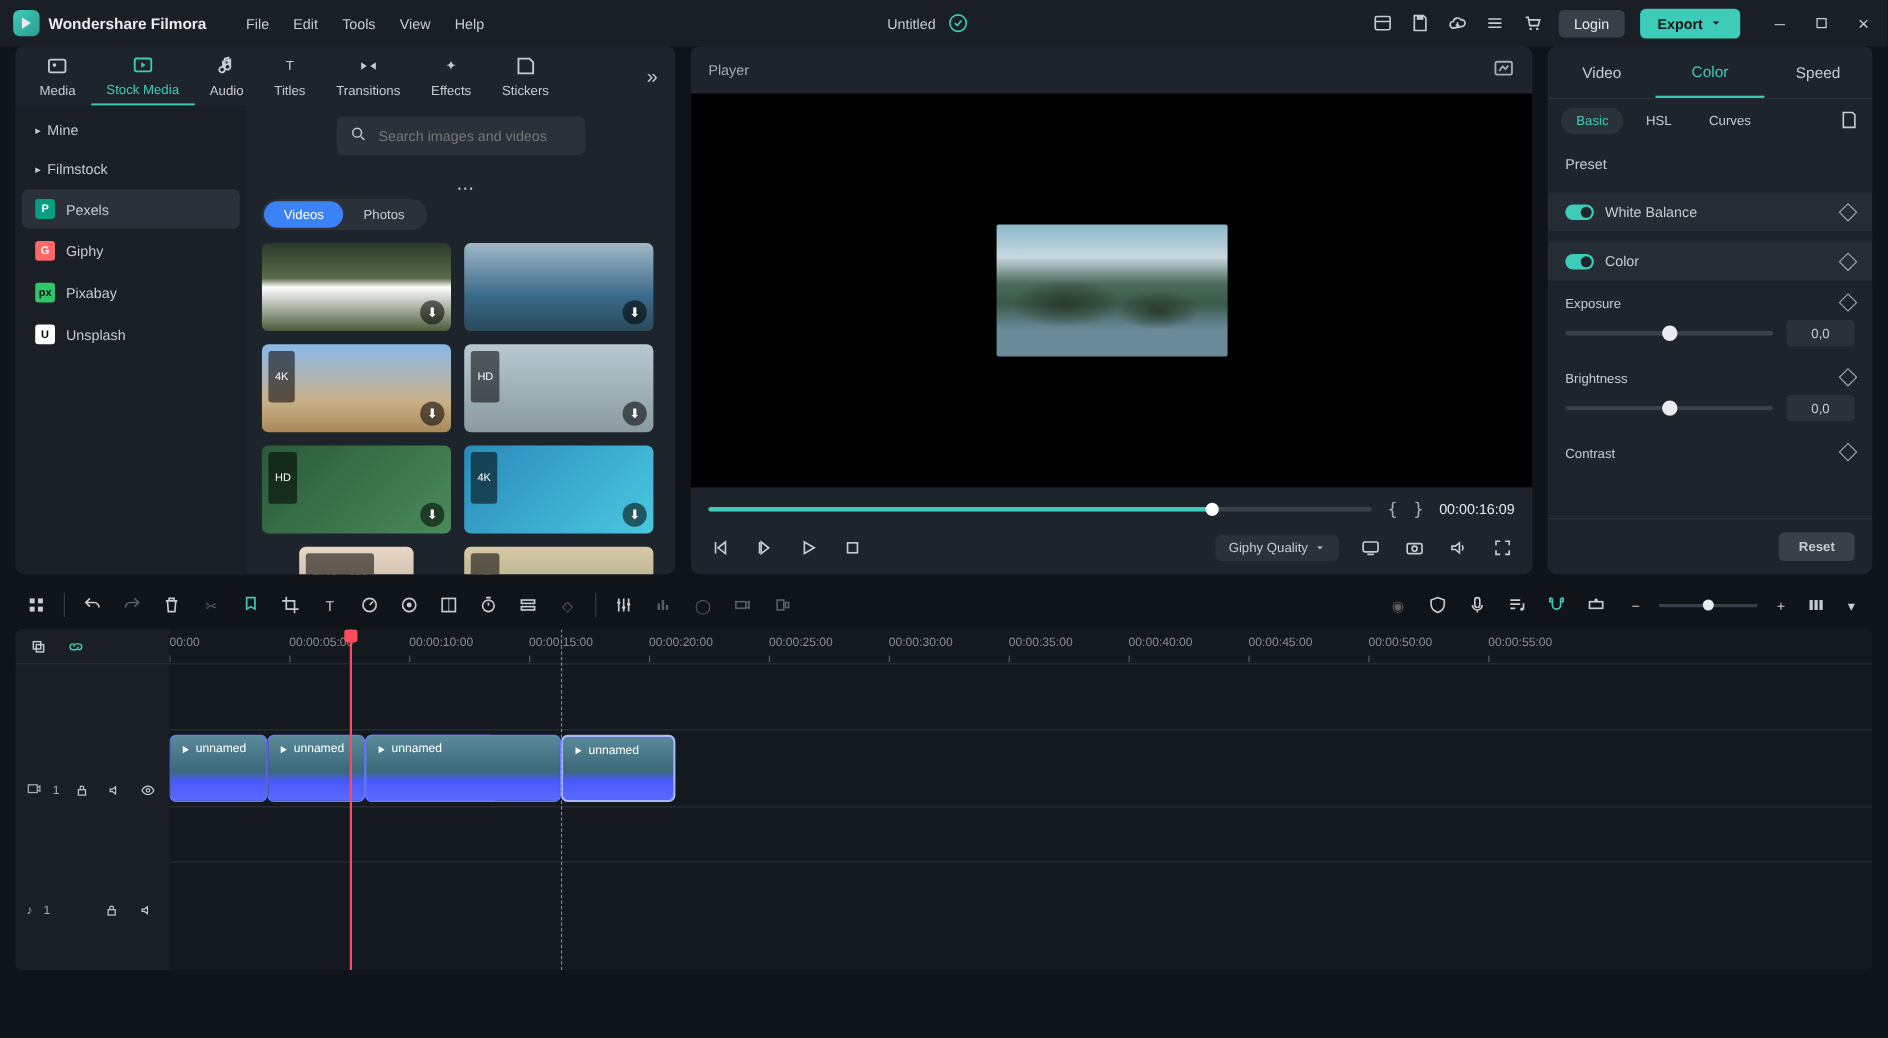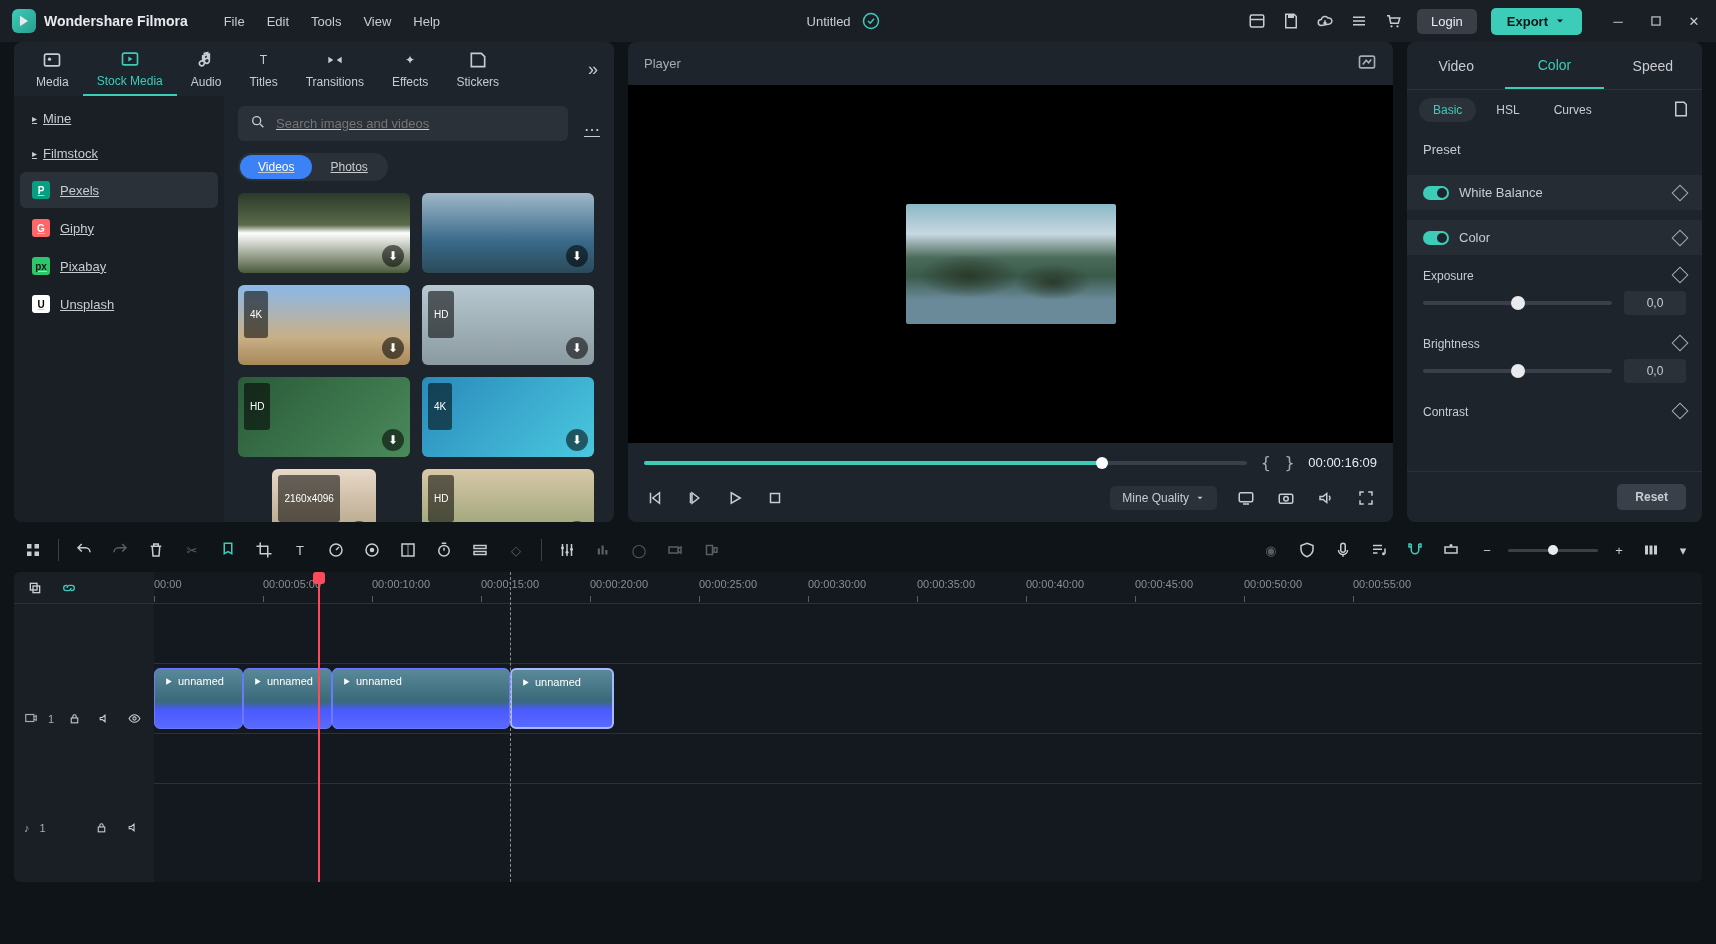--- a/index.html
+++ b/index.html
@@ -18,21 +18,21 @@
 .win-controls { display:flex; gap:18px; margin-left:12px; }
 
 .main-row { display:flex; height:480px; padding:0 14px; gap:14px; }
 .panel { background:#1e242c; border-radius:8px; display:flex; flex-direction:column; overflow:hidden; }
 .media-panel { width:600px; }
 .media-tabs { display:flex; height:62px; align-items:center; padding:0 8px; position:relative; }
 .media-tab { display:flex; flex-direction:column; align-items:center; gap:4px; padding:6px 14px; cursor:pointer; color:#c8ccd0; font-size:12px; }
 .media-tab.active { color:#3cccb8; border-bottom:2px solid #3cccb8; }
 .media-tab .tab-icon { width:22px; height:22px; display:flex; align-items:center; justify-content:center; }
 .chevrons { margin-left:auto; font-size:18px; color:#c8ccd0; cursor:pointer; padding:0 8px; }
-.media-body { flex:1; display:flex;text-decoration:underline; }
+.media-body { flex:1; display:flex; }
 .media-side { width:210px; background:#1a1f26; display:flex; flex-direction:column; padding:6px; gap:2px; position:relative; }
 .side-item { display:flex; align-items:center; gap:10px; padding:9px 12px; border-radius:6px; cursor:pointer; color:#c8ccd0; font-size:13px; }
 .side-item.active { background:#2b3139; }
 .side-item.expandable::before { content:"▸"; font-size:10px; margin-right:-4px; }
 .side-badge { width:18px; height:18px; border-radius:3px; display:flex; align-items:center; justify-content:center; font-size:10px; font-weight:700; }
 .b-pexels{background:#05a081;color:#fff;} .b-giphy{background:#ff6666;color:#fff;} .b-pixabay{background:#2ec66b;color:#0f1419;} .b-unsplash{background:#fff;color:#000;}
 .media-content { flex:1; display:flex; flex-direction:column; padding:10px 14px; }
 .search-row { display:flex; align-items:center; gap:10px; background:#2b3139; border-radius:6px; padding:8px 12px; margin-bottom:12px; }
 .search-row input { flex:1; background:transparent; border:none; outline:none; color:#c8ccd0; font-size:13px; }
 .search-more { margin-left:8px; color:#c8ccd0; cursor:pointer; font-size:16px; }
@@ -282,21 +282,21 @@
             <span class="side-badge b-pixabay">px</span>
             <span>Pixabay</span>
           </div>
         <div class="side-item">
             <span class="side-badge b-unsplash">U</span>
             <span>Unsplash</span>
           </div>
 
       </div>
       <div class="media-content" style="position:relative;">
-        <div style="display:flex;align-items:center;gap:8px;">
+        <div style="display:flex;align-items:center;gap:8px;flex-direction:column;">
           <div class="search-row" style="flex:1;">
             <span><svg viewBox="0 0 24 24" width="16" height="16">
                   <circle cx="10" cy="10" r="6" fill="none" stroke="currentColor" stroke-width="2"></circle>
                   <line x1="15" y1="15" x2="20" y2="20" stroke="currentColor" stroke-width="2"></line>
                 </svg></span>
             <input placeholder="Search images and videos" style="">
           </div>
           <span class="search-more">⋯</span>
         </div>
         <div class="pill-row">
@@ -377,21 +377,21 @@
           <svg viewBox="0 0 24 24" width="18" height="18">
             <path d="M7 5l12 7-12 7z" fill="none" stroke="currentColor" stroke-width="2"></path>
           </svg>
         </span>
       <span class="tr-btn">
           <svg viewBox="0 0 24 24" width="18" height="18">
             <rect x="6" y="6" width="12" height="12" fill="none" stroke="currentColor" stroke-width="2"></rect>
           </svg>
         </span>
       <span class="quality-dd">
-          <span>Mine Quality</span>
+          <span>Giphy Quality</span>
           <svg viewBox="0 0 24 24" width="10" height="10">
             <path d="M6 9l6 6 6-6z"></path>
           </svg>
         </span>
       <span class="tr-btn">
           <svg viewBox="0 0 24 24" width="18" height="18">
             <rect x="3" y="5" width="18" height="12" rx="2" fill="none" stroke="currentColor" stroke-width="2"></rect>
             <line x1="8" y1="20" x2="16" y2="20" stroke="currentColor" stroke-width="2"></line>
           </svg>
         </span>

